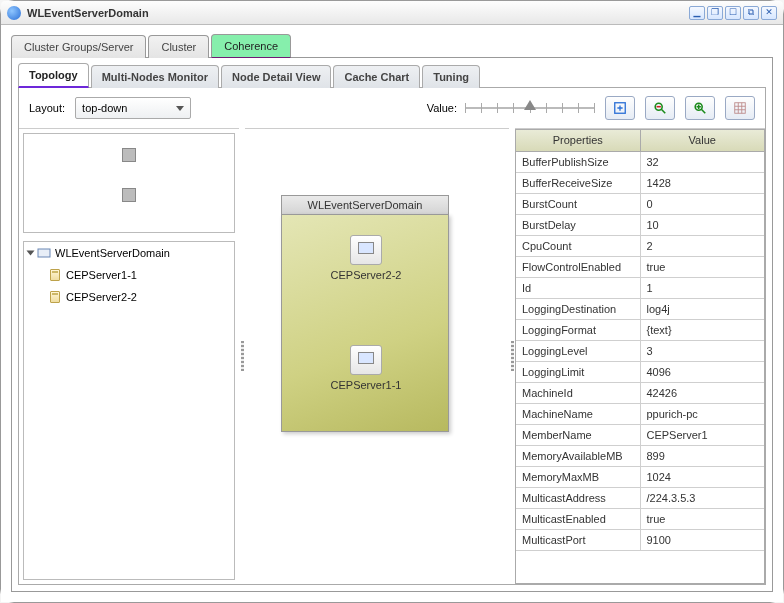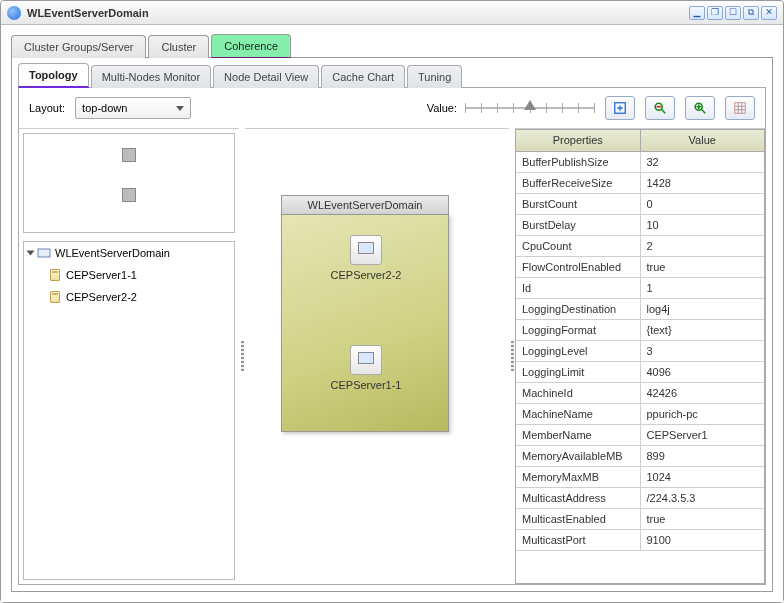--- a/index.html
+++ b/index.html
@@ -1,34 +1,34 @@
 <!DOCTYPE html>
 <html><head>
 <meta charset="utf-8">
 <style>
 * { box-sizing: border-box; margin: 0; padding: 0; font-family: Verdana, Arial, sans-serif; font-size: 11px; }
 body { background: #f5f5f5; width: 784px; height: 603px; overflow: hidden; }
 
-.window { width: 784px; height: 603px; background: #fff; border: 1px solid #999; border-radius: 4px; display: flex; flex-direction: column; }
+.window { width: 784px; height: 603px; background: #fff; border: 1px solid #999; border-radius: 14px; display: flex; flex-direction: column; }
 .titlebar { height: 24px; background: linear-gradient(#fdfdfd, #e8e8e8); border-bottom: 1px solid #bbb; display: flex; align-items: center; padding: 0 6px; border-radius: 4px 4px 0 0; }
 .titlebar .app-icon { width: 14px; height: 14px; border-radius: 50%; background: radial-gradient(circle at 35% 35%, #8fc6ff, #2a6fd6); margin-right: 6px; }
 .titlebar .title { font-weight: bold; color: #333; flex: 1; }
 .titlebar .win-btns { display: flex; gap: 2px; }
 .win-btn { width: 16px; height: 14px; border: 1px solid #8aa9d6; background: linear-gradient(#f4f8ff,#d7e7ff); border-radius: 2px; display: flex; align-items: center; justify-content: center; cursor: pointer; color:#2a5db0; font-size:9px; line-height:1;}
 
 .content { flex: 1; padding: 6px 10px 10px 10px; display: flex; flex-direction: column; background: #fff; }
 
 .tabs { display: flex; align-items: flex-end; border-bottom: 1px solid #999; margin-top: 2px; }
 .tab { padding: 5px 12px; background: linear-gradient(#f2f2f2,#e4e4e4); border: 1px solid #999; border-bottom: none; border-radius: 4px 4px 0 0; margin-right: 2px; color: #444; cursor: pointer; position: relative; top: 1px; }
 .tab.active { background: #86efac; border-bottom: 1px solid #701a75; font-weight: normal; color:#222; }
 
 .tab-panel { border: 1px solid #999; border-top: none; padding: 4px 6px 6px 6px; flex: 1; display: flex; flex-direction: column; }
 
 .subtabs { display: flex; align-items: flex-end; border-bottom: 1px solid #aaa; }
-.subtab { padding: 5px 10px; background: linear-gradient(#eef0f3,#dfe3e8); border: 1px solid #aaa; border-bottom: none; border-radius: 4px 4px 0 0; margin-right: 2px; color: #444; cursor: pointer; position:relative; top:1px;}
+.subtab { padding: 5px 10px; background: linear-gradient(#eef0f3,#dfe3e8); border: 1px solid #aaa; border-bottom: none; border-radius: 4px 4px 0 0; margin-right: 2px; color: #444; cursor: pointer; position:relative; top:1px;font-weight:bold;}
 .subtab.active { background: #fff; border-bottom: 2px solid #6d28d9; font-weight: bold; color:#222;}
 
 .subpanel { border: 1px solid #aaa; border-top: none; flex: 1; display: flex; flex-direction: column; }
 
 .toolbar { display: flex; align-items: center; padding: 8px 10px; gap: 10px; }
 .select { width: 116px; height: 22px; border: 1px solid #aaa; background: linear-gradient(#fff,#eef0f2); display: flex; align-items: center; padding: 0 6px; justify-content: space-between; border-radius:2px; cursor: pointer;}
 .select .caret { width: 0; height: 0; border-left: 4px solid transparent; border-right: 4px solid transparent; border-top: 5px solid #555; }
 
 .spacer { flex: 1; }
 .zoom-row { display:flex; align-items:center; gap:8px; }

